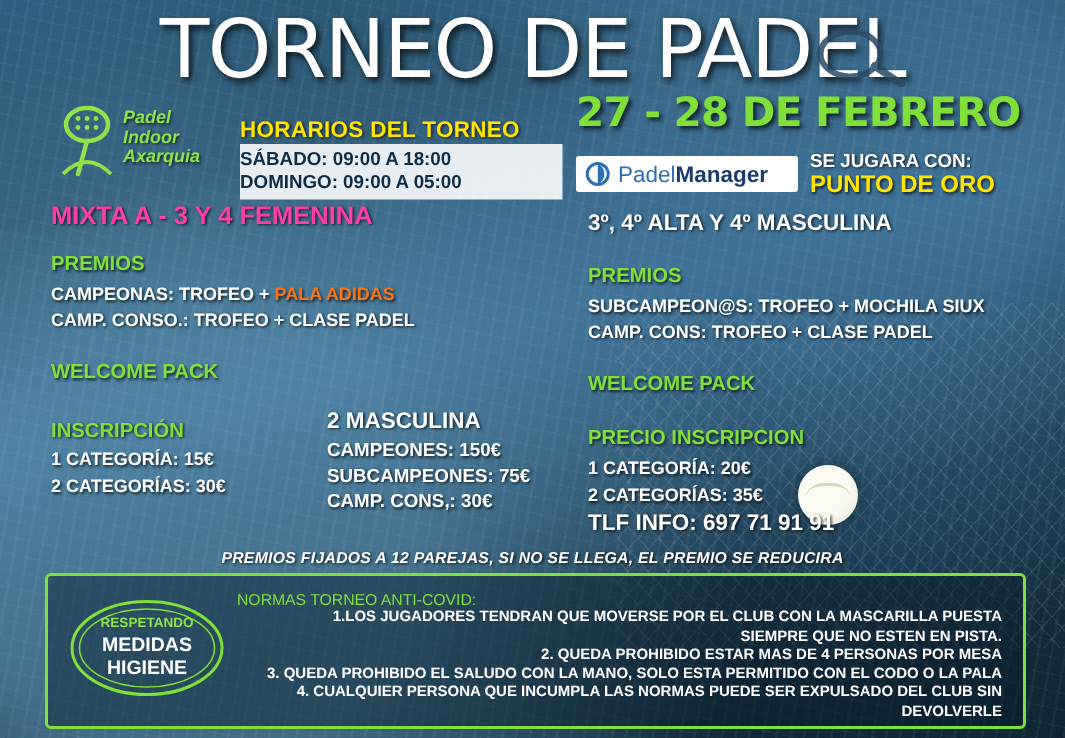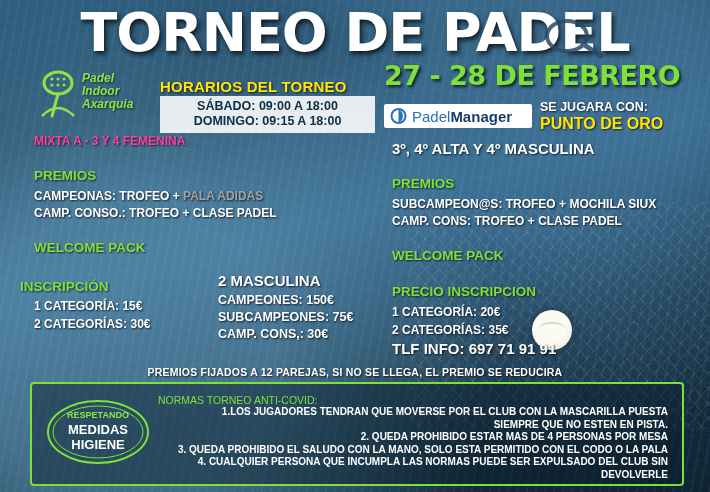--- a/index.html
+++ b/index.html
@@ -38,21 +38,21 @@
   }
   .ball:after{
     content:"";position:absolute;left:5px;top:12px;width:30px;height:18px;
     border-top:2px solid #d9d9c2;border-radius:50%/60%;
   }
 
   
   .title{
     position:absolute;left:0;top:2px;width:710px;text-align:center;
     font-family:"DejaVu Sans", sans-serif;
-    font-weight:bold;font-size:54px;letter-spacing:-1px;color:#ffffff;
+    font-weight:normal;font-size:54px;letter-spacing:-1px;color:#ffffff;
     text-shadow:2px 3px 5px rgba(0,0,0,.75);
     line-height:62px;
     white-space:nowrap;
   }
   .racket-deco{
     position:absolute;left:541px;top:18px;width:64px;height:40px;
     opacity:.85;
   }
 
   
@@ -69,21 +69,21 @@
     position:absolute;left:160px;top:78px;width:215px;text-align:left;
     color:#ffe500;font-weight:bold;font-size:15px;letter-spacing:.2px;
     text-shadow:1px 1px 2px rgba(0,0,0,.7);
   }
   .horarios-box{
     position:absolute;left:160px;top:96px;width:215px;
     background:rgba(255,255,255,.88);
     padding:3px 0 4px 0;
   }
   .horarios-box div{
-    color:#0c2d45;font-weight:bold;font-size:12.5px;text-align:center;line-height:15px;
+    color:#0c2d45;font-weight:bold;font-size:12.5px;line-height:15px;
   }
 
   
   .fecha{
     position:absolute;left:384px;top:60px;width:320px;
     color:#7fe03a;font-family:"DejaVu Sans", sans-serif;font-weight:bold;font-size:27px;
     letter-spacing:-.5px;text-shadow:2px 2px 3px rgba(0,0,0,.7);
     white-space:nowrap;
   }
 
@@ -103,41 +103,41 @@
     position:absolute;left:540px;top:100px;color:#ffffff;font-weight:bold;font-size:12.5px;
     text-shadow:1px 1px 2px rgba(0,0,0,.7);
   }
   .punto-oro{
     position:absolute;left:540px;top:115px;color:#ffe500;font-weight:bold;font-size:16px;
     text-shadow:1px 1px 2px rgba(0,0,0,.7);
   }
 
   
   .mixta-head{
-    position:absolute;left:34px;top:134px;color:#ff3ea5;font-weight:bold;font-size:12px;
+    position:absolute;left:34px;top:134px;color:#ff3ea5;font-weight:bold;font-size:17px;
     text-shadow:1px 1px 2px rgba(0,0,0,.7);
   }
   .l-premios{
     position:absolute;left:34px;top:168px;color:#7fe03a;font-weight:bold;font-size:13.5px;
     text-shadow:1px 1px 2px rgba(0,0,0,.7);
   }
   .l-lines{
     position:absolute;left:34px;top:188px;width:330px;
   }
   .l-lines div{
     color:#ffffff;font-weight:bold;font-size:12px;line-height:17px;
     text-shadow:1px 1px 2px rgba(0,0,0,.75);
   }
-  .l-lines .hi{color:#a3a3a3;}
+  .l-lines .hi{color:#f97316;}
   .welcome-l{
     position:absolute;left:34px;top:240px;color:#7fe03a;font-weight:bold;font-size:13.5px;
     text-shadow:1px 1px 2px rgba(0,0,0,.7);
   }
   .insc-l{
-    position:absolute;left:20px;top:279px;color:#7fe03a;font-weight:bold;font-size:13.5px;
+    position:absolute;left:34px;top:279px;color:#7fe03a;font-weight:bold;font-size:13.5px;
     text-shadow:1px 1px 2px rgba(0,0,0,.7);
     text-align:center;
   }
   .insc-l-lines{
     position:absolute;left:34px;top:297px;
   }
   .insc-l-lines div{
     color:#ffffff;font-weight:bold;font-size:12px;line-height:18px;
     text-shadow:1px 1px 2px rgba(0,0,0,.75);
   }
@@ -189,20 +189,21 @@
   .tlf{
     position:absolute;left:392px;top:340px;color:#ffffff;font-weight:bold;font-size:15px;
     text-shadow:1px 1px 2px rgba(0,0,0,.75);
   }
 
   
   .nota{
     position:absolute;left:0;top:366px;width:710px;text-align:center;
     color:#ffffff;font-weight:bold;font-size:10.5px;letter-spacing:.2px;
     text-shadow:1px 1px 2px rgba(0,0,0,.75);
+    font-style:italic;
   }
 
   
   .covid{
     position:absolute;left:30px;top:382px;width:650px;height:100px;
     border:2px solid #7fe03a;border-radius:4px;background:rgba(8,28,42,.45);
   }
   .covid-seal{
     position:absolute;left:44px;top:398px;width:108px;height:68px;
   }
@@ -247,21 +248,21 @@
   <div class="lg-text">
     <span>Padel</span><br>
     <span>Indoor</span><br>
     <span>Axarquia</span>
   </div>
 </div>
 
 <div class="horarios-title">HORARIOS DEL TORNEO</div>
 <div class="horarios-box">
   <div>SÁBADO: 09:00 A 18:00</div>
-  <div>DOMINGO: 09:15 A 18:00</div>
+  <div>DOMINGO: 09:00 A 05:00</div>
 </div>
 
 <div class="fecha">27 - 28 DE FEBRERO</div>
 
 <div class="pm-box"></div>
 <svg class="pm-mark" viewBox="0 0 17 16">
   <circle cx="8.5" cy="8" r="7" fill="none" stroke="#2b6fb5" stroke-width="2"></circle>
   <path d="M8.5 1.5 A7 7 0 0 1 8.5 14.5" fill="#2b6fb5"></path>
 </svg>
 <div class="pm-text">

